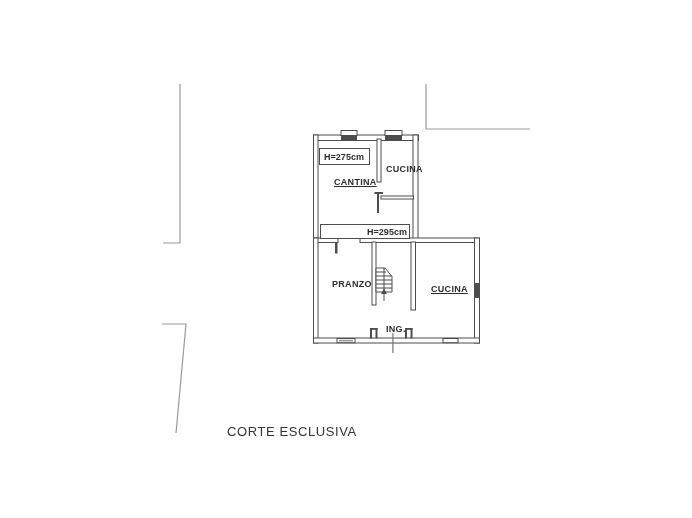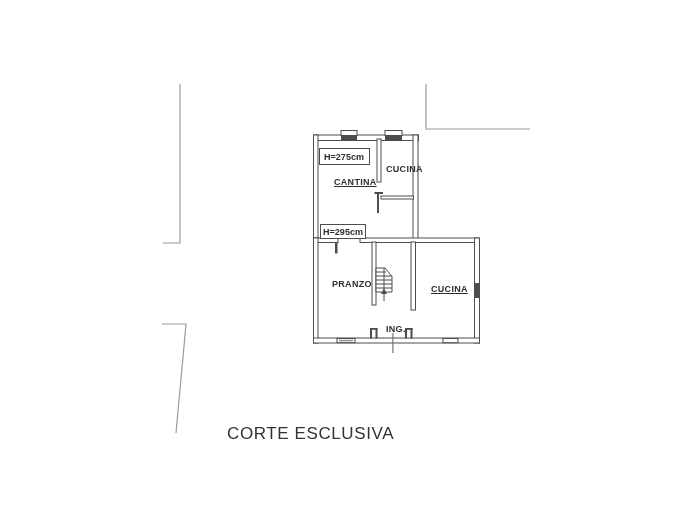--- a/index.html
+++ b/index.html
@@ -23,21 +23,21 @@
   .hbox{
     position:absolute;
     border:1px solid #4d4d4d;
     display:flex;align-items:center;justify-content:center;
     font-size:9px;font-weight:700;color:#2e2e2e;
     white-space:nowrap;
     background:#ffffff;
   }
   .caption{
     position:absolute;
-    font-size:17px;
+    font-size:13px;
     font-weight:400;
     letter-spacing:0.6px;
     color:#333333;
     white-space:nowrap;
   }
 </style>
 </head>
 <body>
 
 <div id="canvas">
@@ -112,17 +112,17 @@
   <div class="lbl" style="left:386px;top:164px;">CUCINA</div>
 
   <div class="lbl" style="left:332px;top:279px;text-align:center;">PRANZO</div>
 
   <div class="lbl" style="left:431px;top:284px;text-decoration:underline;">CUCINA</div>
 
   <div class="lbl" style="left:386px;top:324px;">ING.</div>
 
   <div class="hbox" style="left:318.5px;top:148px;width:49px;height:15px;">H=275cm</div>
 
-  <div class="hbox" style="left:320px;top:224px;width:44px;height:13px;">H=295cm</div>
+  <div class="hbox" style="left:320px;top:224px;width:44px;height:13px;padding-left:44px;">H=295cm</div>
 
   <div class="caption" style="left:227px;top:424px;">CORTE ESCLUSIVA</div>
 
 </div>
 
 </body></html>

